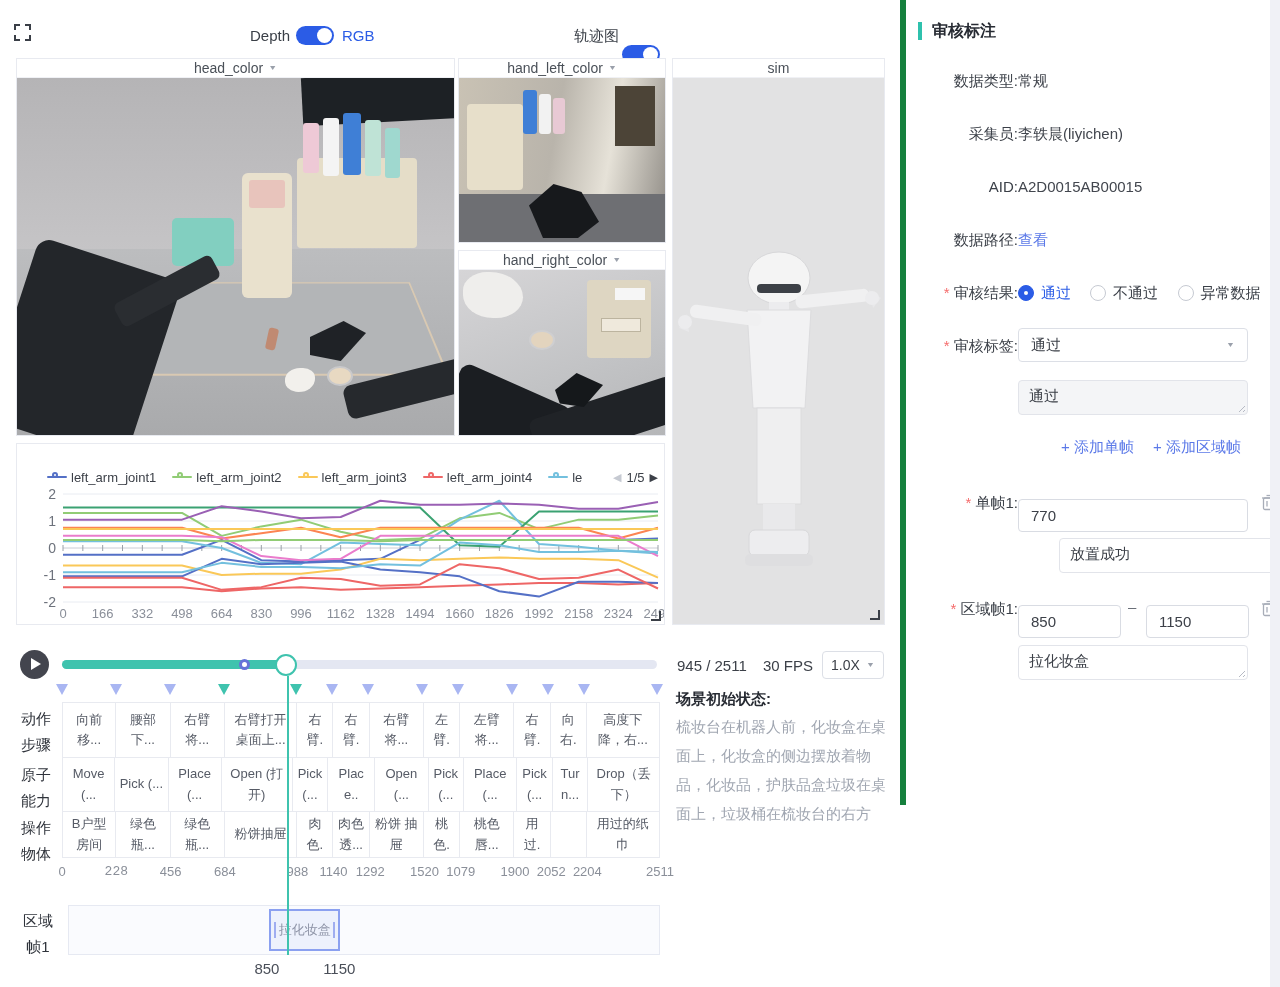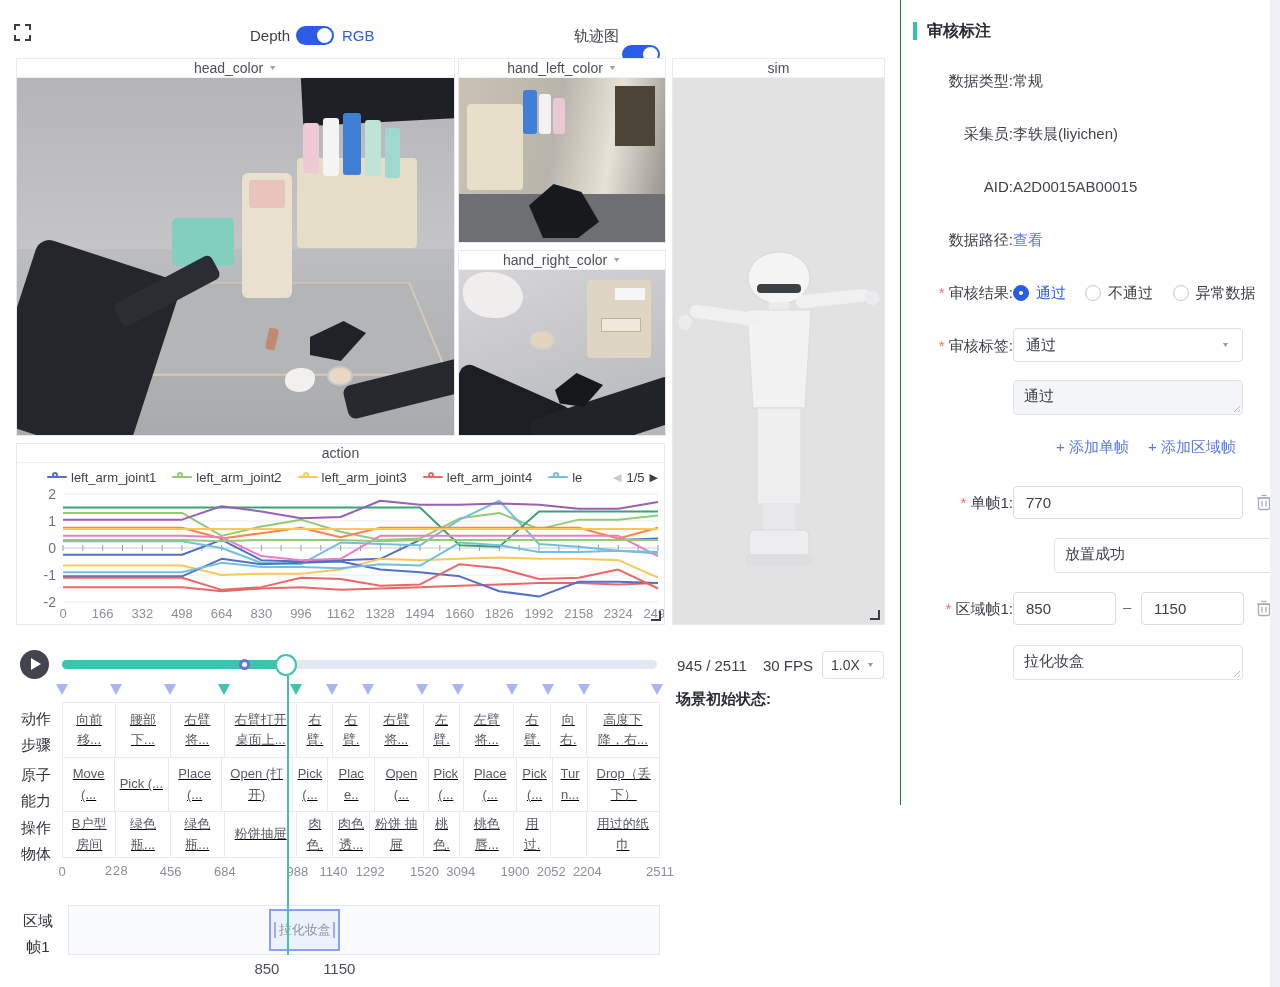--- a/index.html
+++ b/index.html
@@ -48,60 +48,60 @@
   .marker-tri { width:0; height:0; border-left:6px solid transparent; border-right:6px solid transparent; border-top:11px solid #a9b6f2; top:684px; cursor:pointer; }
   .marker-tri.teal { border-top-color:#3fc3ae; }
 
   
   .scene-title { left:676px; top:690px; font-size:15px; font-weight:bold; color:#272b33; }
   .scene-body { left:676px; top:712px; width:219px; font-size:15px; color:#a0a6b1; line-height:29px; }
 
   
   .row-label { width:40px; font-size:15px; color:#2f333b; text-align:center; line-height:26px; }
   .steps-table { left:62px; top:702px; width:598px; }
-  .t-row { display:flex;text-decoration:underline; }
+  .t-row { display:flex; }
   .t-cell { border:1px solid #e8eaf0; border-left:none; font-size:13px; color:#565b66; text-align:center;
             display:flex; align-items:center; justify-content:center; padding:2px 3px; line-height:1.55;
             overflow:hidden; background:#fff; }
   .t-cell:first-child { border-left:1px solid #e8eaf0; }
   .t-row + .t-row .t-cell { border-top:none; }
   .axis-label { font-size:13px; color:#8a8f99; top:864px; }
 
   
   .region-track { left:68px; top:905px; width:592px; height:50px; background:#fafbfe; border:1px solid #e6e9f2; }
   .region-box { position:absolute; top:3px; bottom:3px; border:2px solid #8ba0f0; background:rgba(190,203,244,.22);
                 display:flex; align-items:center; justify-content:center; font-size:13px; color:#8d93a6; cursor:pointer; }
   .region-handle { position:absolute; width:2px; height:16px; top:50%; margin-top:-8px; background:#9fadf0; }
   .range-num { top:960px; font-size:15px; color:#4a4f59; }
   .playline { left:287px; top:676px; width:2px; height:279px; background:#3fc3ae; }
 
   
   .rs-corner { width:10px; height:10px; border-right:2px solid #3a3f47; border-bottom:2px solid #3a3f47; }
 
   
-  #panel { left:900px; top:0; width:380px; height:805px; border-left:1px solid #15803d; overflow:hidden; }
+  #panel { left:900px; top:0; width:380px; height:805px; border-left:6px solid #15803d; overflow:hidden; }
   .p-title { position:absolute; left:12px; top:22px; font-size:16px; font-weight:bold; color:#272b33; padding-left:10px; border-left:4px solid #2fc1ad; line-height:18px; }
   .f-label { position:absolute; width:106px; text-align:right; font-size:15px; color:#3a3f47; }
   .f-value { position:absolute; left:112px; font-size:15px; color:#42464e; }
   .link { color:#5b79e8; cursor:pointer; }
   .req::before { content:"* "; color:#f56c6c; }
   .radio { position:absolute; width:16px; height:16px; border-radius:50%; background:#fff; border:1px solid #c6cad2; }
   .radio.sel { background:#2b5ce6; border-color:#2b5ce6; }
   .radio.sel::after { content:""; position:absolute; left:5px; top:5px; width:4px; height:4px; border-radius:50%; background:#fff; }
   .radio-label { position:absolute; font-size:15px; color:#3a3f47; }
   .radio-label.on { color:#2b5ce6; }
   .select-box { position:absolute; left:112px; width:230px; height:34px; border:1px solid #dcdfe6; border-radius:4px; background:#fff;
                 display:flex; align-items:center; justify-content:space-between; padding:0 12px; font-size:15px; color:#3c4048; cursor:pointer; }
   .note-area { position:absolute; left:112px; width:230px; height:35px; border:1px solid #e2e4ea; border-radius:4px; background:#fff;
                font-size:15px; color:#3c4048; padding:6px 10px; }
   .note-area.gray { background:#f4f5f7; }
   .resize-glyph { position:absolute; right:2px; bottom:2px; width:9px; height:9px;
      background:repeating-linear-gradient(135deg, transparent 0 2px, #b6bac4 2px 3px); clip-path:polygon(100% 0,100% 100%,0 100%); }
   .p-input { position:absolute; height:33px; border:1px solid #d9dce3; border-radius:4px; background:#fff; font-size:15px; color:#3c4048;
-             display:flex; align-items:center; padding:0 12px; }
+             display:flex; align-items:center; padding:0 12px;margin-top:13px; }
   .trash { position:absolute; left:355px; width:16px; height:17px; cursor:pointer; }
   .btn-primary { position:absolute; left:63px; width:234px; height:33px; border-radius:17px; background:#2560e8; color:#fff;
                  font-size:16px; font-weight:bold; display:flex; align-items:center; justify-content:center; cursor:pointer; }
   .btn-outline { position:absolute; left:63px; width:234px; height:33px; border-radius:17px; background:#eef4ff; border:1px solid #9db4ef;
                  color:#2560e8; font-size:16px; font-weight:bold; display:flex; align-items:center; justify-content:center; cursor:pointer; }
   .scrollbar { left:1270px; top:0; width:10px; height:987px; background:#f0f1f6; }
 
   
   .ph { position:absolute; }
 </style>
@@ -209,23 +209,20 @@
         <rect x="84" y="330" width="44" height="96" fill="#efeff0" stroke="#dcdcde"></rect>
         <rect x="90" y="426" width="32" height="28" fill="#e9e9eb"></rect>
         <rect x="76" y="452" width="60" height="26" rx="6" fill="#ededef" stroke="#d8d8da"></rect>
         <rect x="72" y="476" width="68" height="12" rx="5" fill="#dedee0"></rect>
       </svg>
       <div class="abs rs-corner" style="right:4px; bottom:4px;"></div>
     </div>
   </div>
 
   <div class="abs cam" style="left:16px; top:443px; width:649px; height:182px;">
-    <div class="cam-head">
-      <span>action</span>
-    </div>
     <div class="legend-row" id="legend-row">
         <div class="legend-item">
           <span class="legend-mark" style="background:#5470c6">
             <i style="border-color:#5470c6"></i>
           </span>
           <span class="legend-label">left_arm_joint1</span>
         </div>
         <div class="legend-item">
           <span class="legend-mark" style="background:#91cc75">
             <i style="border-color:#91cc75"></i>
@@ -353,20 +350,21 @@
       <div class="abs marker-tri" style="left: 362.149px;"></div>
       <div class="abs marker-tri" style="left: 416.175px;"></div>
       <div class="abs marker-tri" style="left: 452.193px;"></div>
       <div class="abs marker-tri" style="left: 506.219px;"></div>
       <div class="abs marker-tri" style="left: 542.237px;"></div>
       <div class="abs marker-tri" style="left: 578.254px;"></div>
       <div class="abs marker-tri" style="left: 651px;"></div>
     </div>
 
   <div class="abs scene-title">场景初始状态:</div>
+  <div class="abs scene-body">梳妆台在机器人前，化妆盒在桌面上，化妆盒的侧边摆放着物品，化妆品，护肤品盒垃圾在桌面上，垃圾桶在梳妆台的右方</div>
 
   <div class="abs row-label" style="left:16px; top:706px;"><span id="rl0a">动作</span><br><span id="rl0b">步骤</span></div>
   <div class="abs row-label" style="left:16px; top:762px;"><span id="rl1a">原子</span><br><span id="rl1b">能力</span></div>
   <div class="abs row-label" style="left:16px; top:815px;"><span id="rl2a">操作</span><br><span id="rl2b">物体</span></div>
 
   <div class="abs steps-table" id="steps-table">
       <div class="t-row">
         <div class="t-cell" style="width: 54.2987px; height: 56px;">向前 移...</div>
         <div class="t-cell" style="width: 54.2987px; height: 56px;">腰部 下...</div>
         <div class="t-cell" style="width: 54.2987px; height: 56px;">右臂 将...</div>
@@ -411,21 +409,21 @@
     </div>
   <div id="axis-labels">
       <div class="abs axis-label" style="left: 48px; width: 28px; text-align: center;">0</div>
       <div class="abs axis-label" style="left: 102.299px; width: 28px; text-align: center; font-family: Liberation Mono, monospace;">228</div>
       <div class="abs axis-label" style="left: 156.597px; width: 28px; text-align: center;">456</div>
       <div class="abs axis-label" style="left: 210.896px; width: 28px; text-align: center;">684</div>
       <div class="abs axis-label" style="left: 283.294px; width: 28px; text-align: center;">988</div>
       <div class="abs axis-label" style="left: 319.493px; width: 28px; text-align: center;">1140</div>
       <div class="abs axis-label" style="left: 355.693px; width: 28px; text-align: center;">1292</div>
       <div class="abs axis-label" style="left: 409.991px; width: 28px; text-align: center;">1520</div>
-      <div class="abs axis-label" style="left: 446.19px; width: 28px; text-align: center;">3094</div>
+      <div class="abs axis-label" style="left: 446.19px; width: 28px; text-align: center;">1079</div>
       <div class="abs axis-label" style="left: 500.489px; width: 28px; text-align: center;">1900</div>
       <div class="abs axis-label" style="left: 536.688px; width: 28px; text-align: center;">2052</div>
       <div class="abs axis-label" style="left: 572.887px; width: 28px; text-align: center;">2204</div>
       <div class="abs axis-label" style="left: 646px; width: 28px; text-align: center;">2511</div>
     </div>
 
   <div class="abs row-label" style="left:18px; top:908px;"><span id="rlra">区域</span><br><span id="rlrb">帧1</span></div>
   <div class="abs region-track">
     <div class="region-box" id="region-box" style="left: 200.398px; width: 70.7288px;">
       <div class="region-handle" style="left:3px;"></div>

